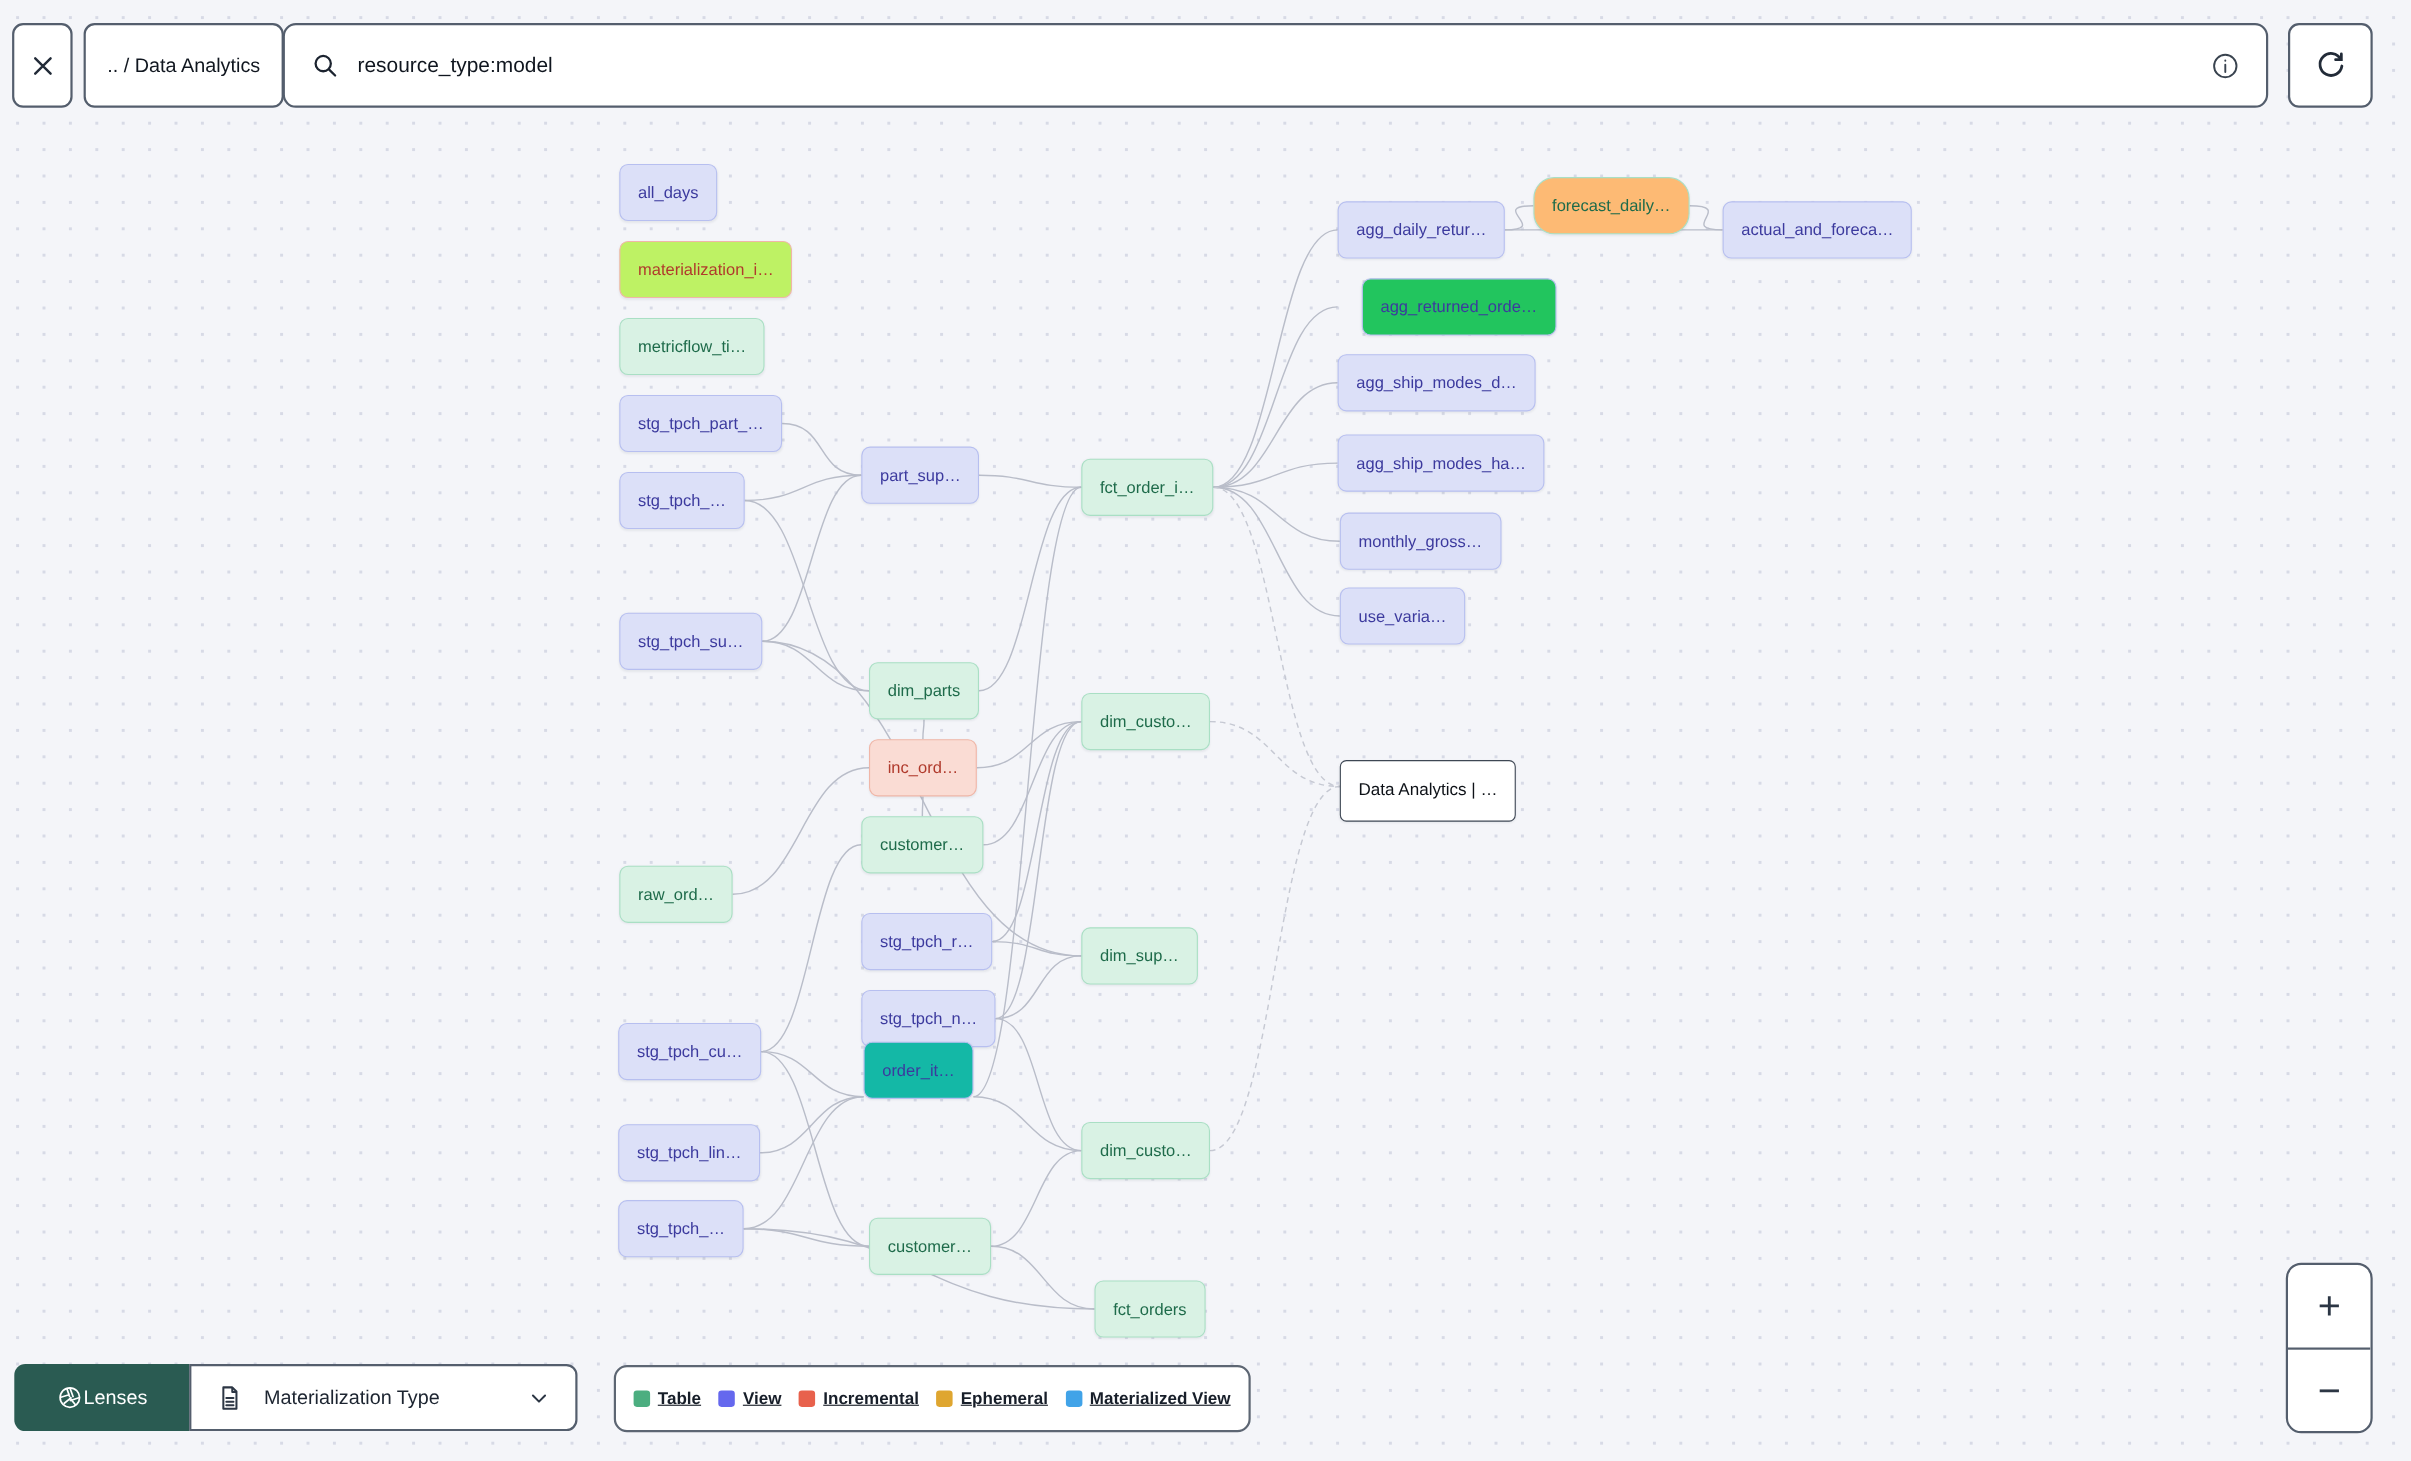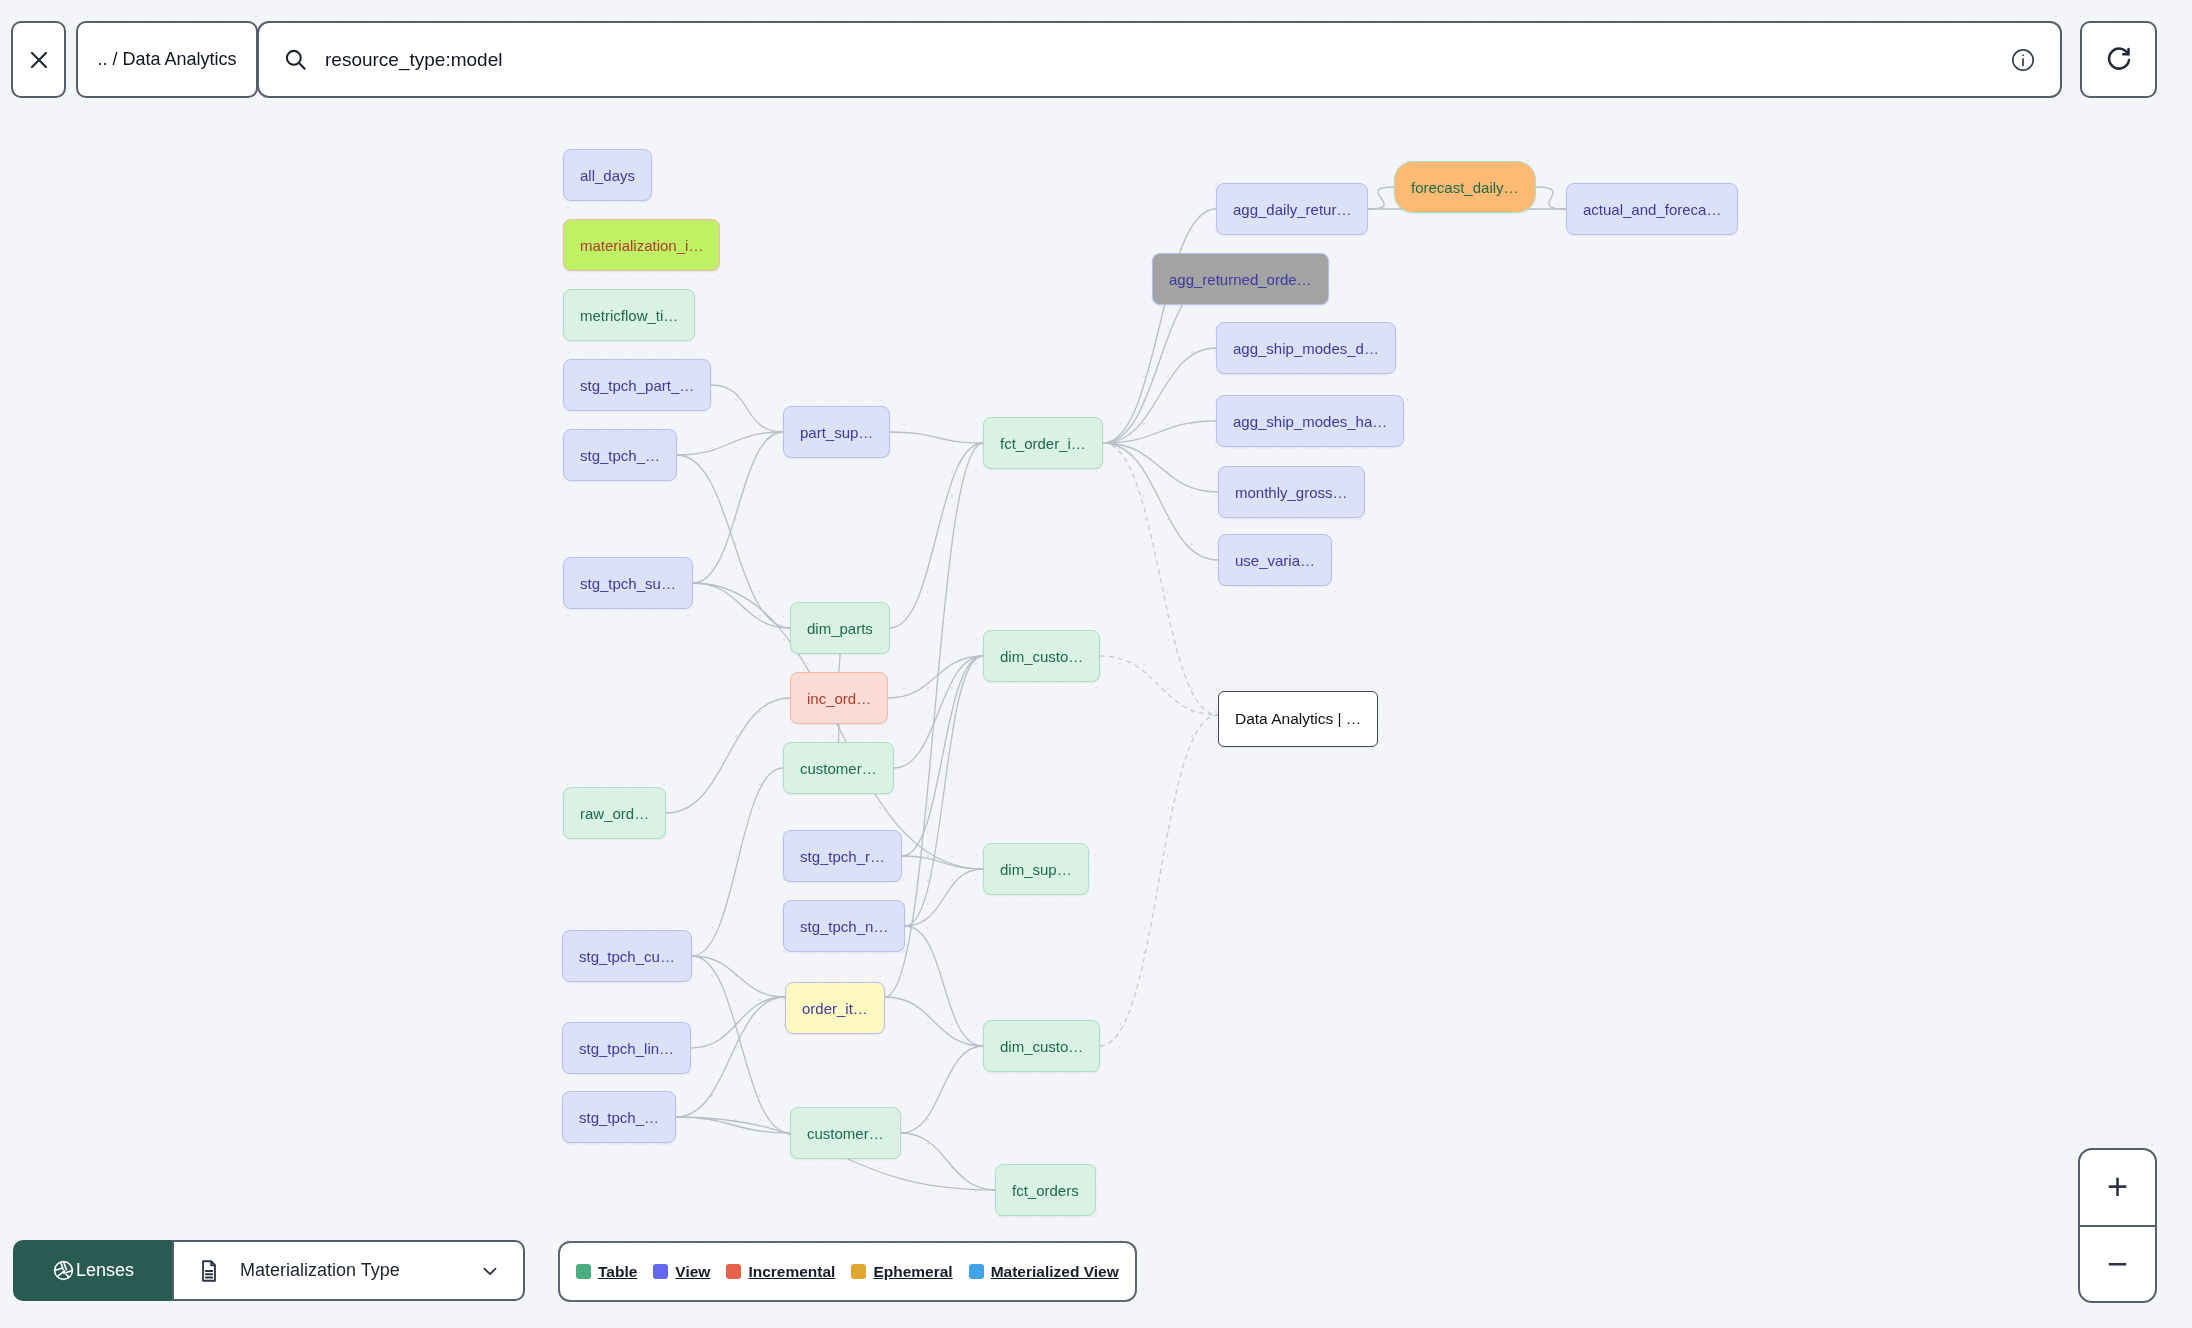--- a/index.html
+++ b/index.html
@@ -132,31 +132,31 @@
     <div class="node t-table" style="left: 563px; top: 787px; background: rgb(217, 242, 228); border-color: rgb(169, 223, 196); color: rgb(30, 107, 74);">raw_ord…</div>
     <div class="node t-view" style="left: 562px; top: 930px; background: rgb(220, 224, 248); border-color: rgb(183, 191, 240); color: rgb(60, 58, 158);">stg_tpch_cu…</div>
     <div class="node t-view" style="left: 562px; top: 1022px; background: rgb(220, 224, 248); border-color: rgb(183, 191, 240); color: rgb(60, 58, 158);">stg_tpch_lin…</div>
     <div class="node t-view" style="left: 562px; top: 1091px; background: rgb(220, 224, 248); border-color: rgb(183, 191, 240); color: rgb(60, 58, 158);">stg_tpch_…</div>
     <div class="node t-view" style="left: 783px; top: 406px; background: rgb(220, 224, 248); border-color: rgb(183, 191, 240); color: rgb(60, 58, 158);">part_sup…</div>
     <div class="node t-table" style="left: 790px; top: 602px; background: rgb(217, 242, 228); border-color: rgb(169, 223, 196); color: rgb(30, 107, 74);">dim_parts</div>
     <div class="node t-incremental" style="left: 790px; top: 672px; background: rgb(250, 220, 212); border-color: rgb(240, 182, 167); color: rgb(176, 58, 44);">inc_ord…</div>
     <div class="node t-table" style="left: 783px; top: 742px; background: rgb(217, 242, 228); border-color: rgb(169, 223, 196); color: rgb(30, 107, 74);">customer…</div>
     <div class="node t-view" style="left: 783px; top: 830px; background: rgb(220, 224, 248); border-color: rgb(183, 191, 240); color: rgb(60, 58, 158);">stg_tpch_r…</div>
     <div class="node t-view" style="left: 783px; top: 900px; background: rgb(220, 224, 248); border-color: rgb(183, 191, 240); color: rgb(60, 58, 158);">stg_tpch_n…</div>
-    <div class="node t-view" style="left: 785px; top: 982px; background: #fef9c3; border-color: rgb(183, 191, 240); color: rgb(60, 58, 158);">order_it…</div>
+    <div class="node t-view" style="left: 785px; top: 947px; background: #14b8a6; border-color: rgb(183, 191, 240); color: rgb(60, 58, 158);">order_it…</div>
     <div class="node t-table" style="left: 790px; top: 1107px; background: rgb(217, 242, 228); border-color: rgb(169, 223, 196); color: rgb(30, 107, 74);">customer…</div>
     <div class="node t-table" style="left: 983px; top: 417px; background: rgb(217, 242, 228); border-color: rgb(169, 223, 196); color: rgb(30, 107, 74);">fct_order_i…</div>
     <div class="node t-table" style="left: 983px; top: 630px; background: rgb(217, 242, 228); border-color: rgb(169, 223, 196); color: rgb(30, 107, 74);">dim_custo…</div>
     <div class="node t-table" style="left: 983px; top: 843px; background: rgb(217, 242, 228); border-color: rgb(169, 223, 196); color: rgb(30, 107, 74);">dim_sup…</div>
     <div class="node t-table" style="left: 983px; top: 1020px; background: rgb(217, 242, 228); border-color: rgb(169, 223, 196); color: rgb(30, 107, 74);">dim_custo…</div>
     <div class="node t-table" style="left: 995px; top: 1164px; background: rgb(217, 242, 228); border-color: rgb(169, 223, 196); color: rgb(30, 107, 74);">fct_orders</div>
     <div class="node t-view" style="left: 1216px; top: 183px; background: rgb(220, 224, 248); border-color: rgb(183, 191, 240); color: rgb(60, 58, 158);">agg_daily_retur…</div>
     <div class="node t-table" style="left: 1394px; top: 161px; background: #fdba74; border-color: rgb(169, 223, 196); color: rgb(30, 107, 74); border-radius: 19px;">forecast_daily…</div>
     <div class="node t-view" style="left: 1566px; top: 183px; background: rgb(220, 224, 248); border-color: rgb(183, 191, 240); color: rgb(60, 58, 158);">actual_and_foreca…</div>
-    <div class="node t-view" style="left: 1152px; top: 253px; background: #a3a3a3; border-color: rgb(183, 191, 240); color: rgb(60, 58, 158);">agg_returned_orde…</div>
+    <div class="node t-view" style="left: 1238px; top: 253px; background: #22c55e; border-color: rgb(183, 191, 240); color: rgb(60, 58, 158);">agg_returned_orde…</div>
     <div class="node t-view" style="left: 1216px; top: 322px; background: rgb(220, 224, 248); border-color: rgb(183, 191, 240); color: rgb(60, 58, 158);">agg_ship_modes_d…</div>
     <div class="node t-view" style="left: 1216px; top: 395px; background: rgb(220, 224, 248); border-color: rgb(183, 191, 240); color: rgb(60, 58, 158);">agg_ship_modes_ha…</div>
     <div class="node t-view" style="left: 1218px; top: 466px; background: rgb(220, 224, 248); border-color: rgb(183, 191, 240); color: rgb(60, 58, 158);">monthly_gross…</div>
     <div class="node t-view" style="left: 1218px; top: 534px; background: rgb(220, 224, 248); border-color: rgb(183, 191, 240); color: rgb(60, 58, 158);">use_varia…</div>
     <div class="node t-project" style="left: 1218px; top: 691px; background: rgb(255, 255, 255); border-color: rgb(62, 71, 84); color: rgb(13, 17, 23);">Data Analytics | …</div>
   </div>
 
 <button class="tb-btn close-btn">
   <span class="icon">
     <svg width="24" height="24" viewBox="0 0 24 24" fill="none" stroke="#222b38" stroke-width="2.2" stroke-linecap="round">

